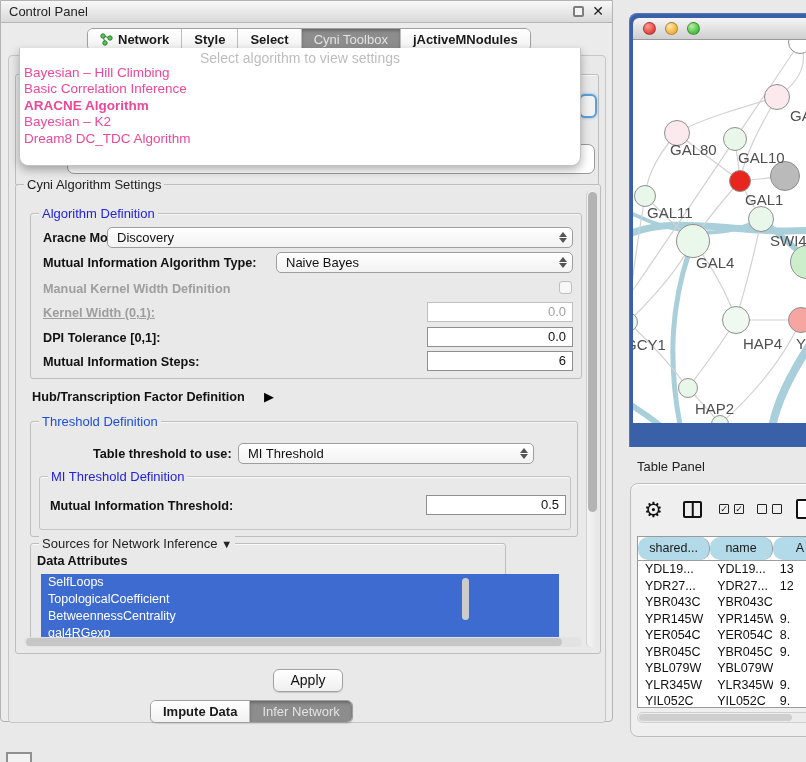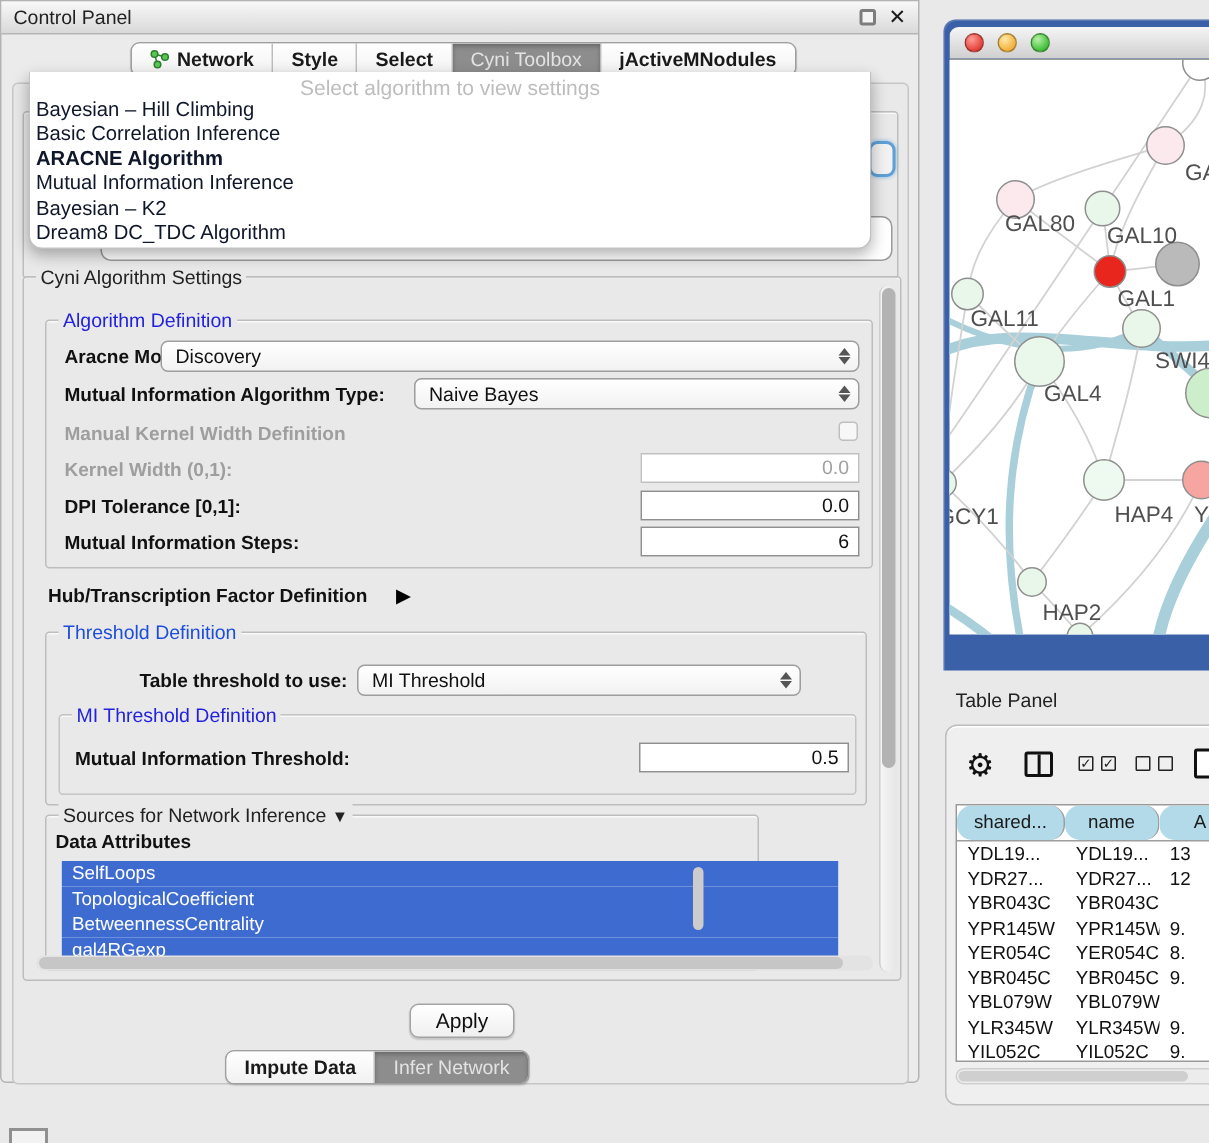--- a/index.html
+++ b/index.html
@@ -45,21 +45,21 @@
     font-size:13px; color:#b5b5b5; line-height:28px; padding-left:18px; }
   .focus-spinner { position:absolute; left:570px; top:38px; width:18px; height:24px;
     border:2px solid #5f9fd6; border-radius:6px; background:#f2f2f2;
     box-shadow:0 0 3px #7db4e0; }
 
   
   .dropdown { position:absolute; left:18px; top:47px; width:562px; height:118px;
     background:#fff; border:1px solid #c2c2c2; border-top:none;
     border-radius:0 0 9px 9px; box-shadow:0 4px 10px rgba(0,0,0,.3); z-index:50; overflow:hidden; }
   .dd-prompt { text-align:center; font-size:14px; color:#bdbdbd; padding-top:2px; height:17px; }
-  .dd-item { font-size:13.5px; color:#0f172a; height:16.4px; line-height:16.4px; padding-left:4px; white-space:nowrap; }
+  .dd-item { font-size:13.5px; color:#ec4899; height:16.4px; line-height:16.4px; padding-left:4px; white-space:nowrap; }
   .dd-item.bold { font-weight:bold; }
 
   
   .lbl { position:absolute; font-size:12.7px; font-weight:bold; color:#111; white-space:nowrap; }
   .lbl.disabled { color:#9e9e9e; }
   .combo { position:absolute; height:21px; border:1px solid #9e9e9e; border-radius:5px;
     background:linear-gradient(#ffffff,#f2f2f2); font-size:13px; color:#111;
     line-height:19px; padding-left:9px; }
   .combo .stepper { position:absolute; right:4px; top:2px; width:11px; height:15px;
     display:flex; flex-direction:column; align-items:center; justify-content:center; gap:1px; }
@@ -210,21 +210,21 @@
           <span>Naive Bayes</span>
           <span class="stepper">
               <span class="tri-up"></span>
               <span class="tri-down"></span>
             </span>
         </div>
 
         <span class="lbl disabled" style="left:12px; top:68px;">Manual Kernel Width Definition</span>
         <span class="checkbox" style="left:528px; top:67px;"></span>
 
-        <span class="lbl disabled" style="left:12px; top:92px;">Kernel Width (0,1):</span>
+        <span class="lbl disabled" style="left:12px; top:92px;text-decoration:underline;">Kernel Width (0,1):</span>
         <div class="field disabled" style="left:396px; top:88px; width:146px;">0.0</div>
 
         <span class="lbl" style="left:12px; top:117px;">DPI Tolerance [0,1]:</span>
         <div class="field" style="left:396px; top:113px; width:146px;">0.0</div>
 
         <span class="lbl" style="left:12px; top:141px;">Mutual Information Steps:</span>
         <div class="field" style="left:396px; top:137px; width:146px;">6</div>
       </div>
 
       <span class="lbl" style="left:16px; top:205px;">Hub/Transcription Factor Definition</span>
@@ -279,21 +279,20 @@
           </div>
         </div>
     </div>
   </div>
 
   <div class="dropdown" id="dropdown">
     <div class="dd-prompt">Select algorithm to view settings</div>
   <div class="dd-item">Bayesian – Hill Climbing</div>
       <div class="dd-item">Basic Correlation Inference</div>
       <div class="dd-item bold">ARACNE Algorithm</div>
-      <div class="dd-item">Mutual Information Inference</div>
       <div class="dd-item">Bayesian – K2</div>
       <div class="dd-item">Dream8 DC_TDC Algorithm</div>
     </div>
 </div>
 
 <div class="corner-chip"></div>
 
 <div class="net-window">
   <div class="net-titlebar">
     <span class="light red"></span>

